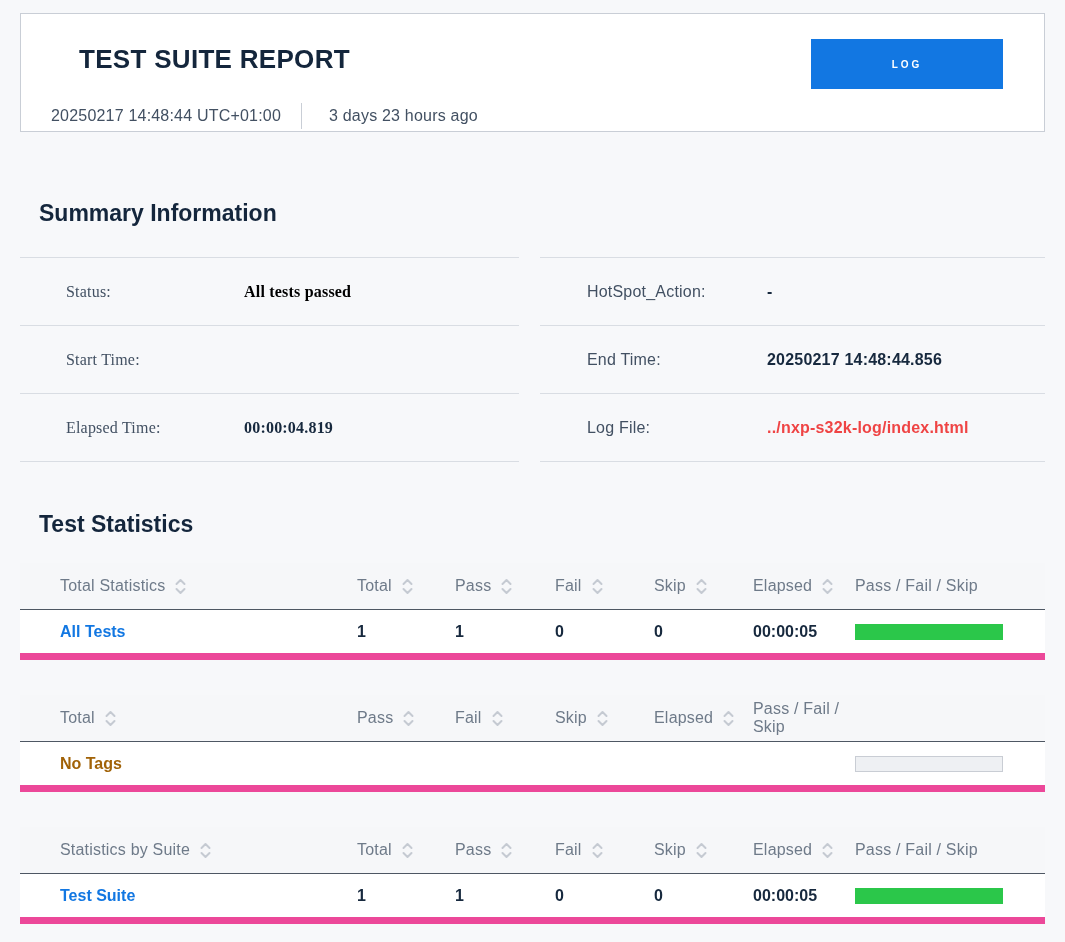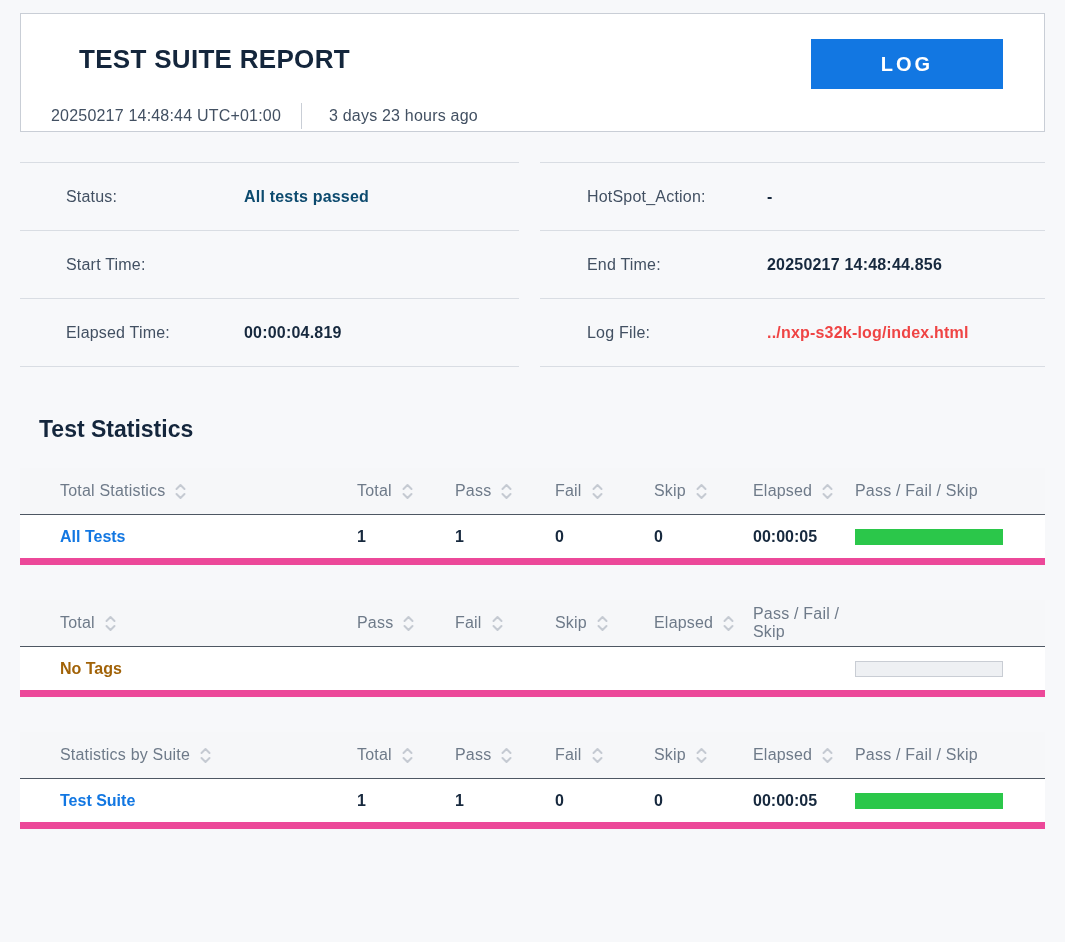--- a/index.html
+++ b/index.html
@@ -28,46 +28,46 @@
     position:absolute; left:30px; top:89px;
     display:flex; align-items:center;
     font-size:16px; color:#425062; letter-spacing:.2px;
   }
   .vdiv { width:1px; height:26px; background:#c9ced6; margin:0 27px 0 20px; }
   .log-btn {
     position:absolute; top:25px; right:41px;
     width:192px; height:50px;
     background:#1277e2; color:#ffffff;
     border:none; cursor:pointer;
-    font-family:inherit; font-size:20px; font-weight:700; letter-spacing:3px;
+    font-family:inherit; font-size:10px; font-weight:700; letter-spacing:3px;
   }
   
   .section-heading {
     margin:0 0 0 39px;
     font-size:23px; font-weight:800; line-height:28px;
     color:#14263c;
   }
   .section-heading.summary { margin-top:67px; }
   .section-heading.stats   { margin-top:48px; }
   
   .summary-wrap { display:flex; margin:30px 20px 0; }
   .sum-table { border-top:1px solid #d9dde3; }
-  .sum-table.left  { width:499px; }
+  .sum-table.left  { width:499px;font-family:Liberation Serif, serif; }
   .sum-table.right { width:505px; margin-left:21px; }
   .sum-row {
     height:68px;
     display:grid; align-items:center;
     border-bottom:1px solid #d9dde3;
     font-size:16px;
   }
   .sum-table.left  .sum-row { grid-template-columns:178px 1fr; padding-left:46px; }
   .sum-table.right .sum-row { grid-template-columns:180px 1fr; padding-left:47px; }
   .sum-label { color:#425062; letter-spacing:.2px; }
   .sum-value { font-weight:800; color:#17293e; letter-spacing:.2px; }
-  .sum-value.green { color:#0c4a6e; }
+  .sum-value.green { color:#000000; }
   .sum-value.link  { color:#ef4444; cursor:pointer; text-decoration:none; }
   
   .stat-table { margin:0 20px; }
   .stat-table.first { margin-top:25px; }
   .stat-table.next  { margin-top:35px; }
   .stat-grid {
     display:grid;
     grid-template-columns:297px 98px 100px 99px 99px 102px 148px;
     align-items:center;
     padding:0 42px 0 40px;
@@ -100,20 +100,21 @@
   <header class="card">
     <h1 class="page-title">TEST SUITE REPORT</h1>
     <div class="meta">
       <span>20250217 14:48:44 UTC+01:00</span>
       <span class="vdiv"></span>
       <span>3 days 23 hours ago</span>
     </div>
     <button class="log-btn">LOG</button>
   </header>
 
+  <h2 class="section-heading summary">Summary Information</h2>
 
   <div class="summary-wrap">
     <div class="sum-table left">
       <div class="sum-row">
         <span class="sum-label">Status:</span>
         <span class="sum-value green">All tests passed</span>
       </div>
       <div class="sum-row">
         <span class="sum-label">Start Time:</span>
       </div>

